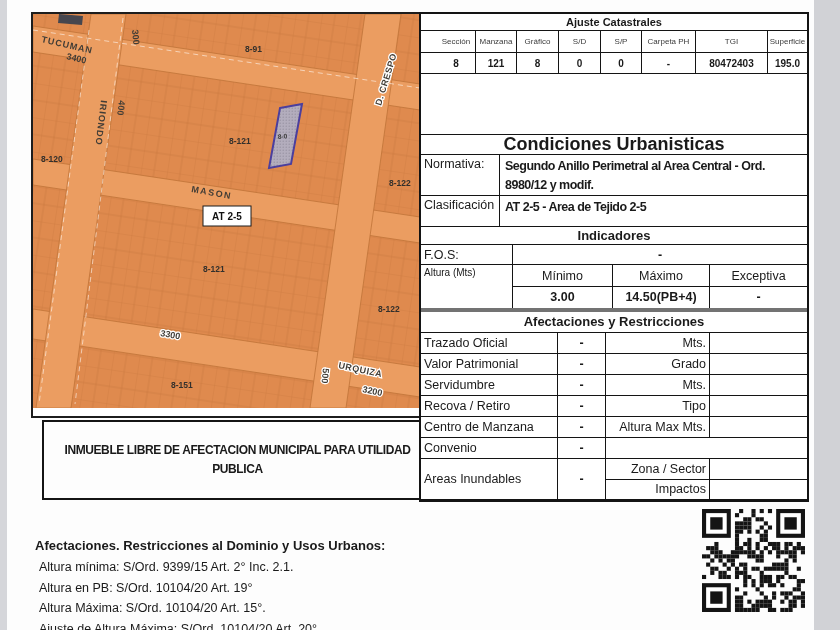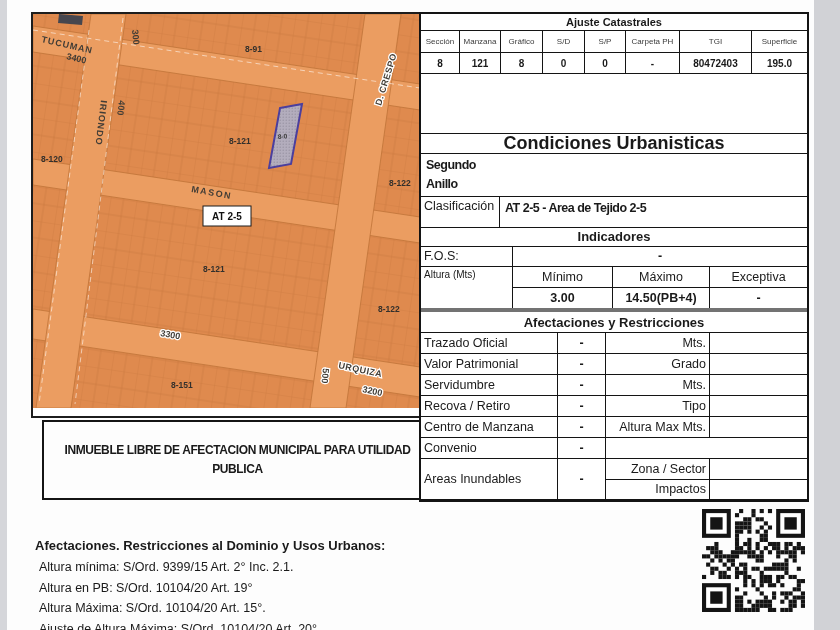--- a/index.html
+++ b/index.html
@@ -17,21 +17,21 @@
   .panel{left:419px;top:12px;width:390px;height:490px;border:2px solid #141414;background:#fff;
          display:flex;flex-direction:column;font-size:12.5px;}
   .sect-title{font-weight:bold;text-align:center;border-bottom:1px solid #141414;
               display:flex;align-items:center;justify-content:center;}
   .dc-title{height:17px;font-size:11px;}
   .row{display:grid;border-bottom:1px solid #141414;}
   .cell{border-right:1px solid #141414;display:flex;align-items:center;padding:0 3px;overflow:hidden;}
   .cell:last-child{border-right:none;}
   .cen{justify-content:center;text-align:center;padding:0;}
   .rgt{justify-content:flex-end;text-align:right;}
-  .dc-grid{grid-template-columns:39px 41px 42px 42px 41px 54px 72px 1fr;}
+  .dc-grid{grid-template-columns:39px 41px 42px 42px 41px 54px 72px 1fr;padding-left:16px;}
   .dc-h{height:22px;font-size:8px;color:#3a3a3a;}
   .dc-v{height:21px;font-weight:bold;font-size:10px;}
   .spacer{height:62px;}
   .cu-title{height:19px;font-size:18px;border-top:1px solid #141414;}
   .ind-title{height:18px;font-size:13px;}
   .ar-title{height:21px;font-size:13px;}
   .cu-grid{grid-template-columns:79px 1fr;}
   .cu-norm{height:42px;}
   .cu-clas{height:32px;}
   .cu-grid .cell{align-items:flex-start;padding-top:2px;}
@@ -159,20 +159,21 @@
     <div class="cell cen">0</div>
     <div class="cell cen">-</div>
     <div class="cell cen">80472403</div>
     <div class="cell cen">195.0</div>
   </div>
 
   <div class="spacer"></div>
 
   <div class="sect-title cu-title">Condiciones Urbanisticas</div>
   <div class="row cu-grid cu-norm">
+    <div class="cell">Normativa:</div>
     <div class="cell cu-val">Segundo Anillo Perimetral al Area Central - Ord. 8980/12 y modif.</div>
   </div>
   <div class="row cu-grid cu-clas">
     <div class="cell">Clasificación</div>
     <div class="cell cu-val">AT 2-5 - Area de Tejido 2-5</div>
   </div>
 
   <div class="sect-title ind-title">Indicadores</div>
   <div class="row fos-grid">
     <div class="cell">F.O.S:</div>

